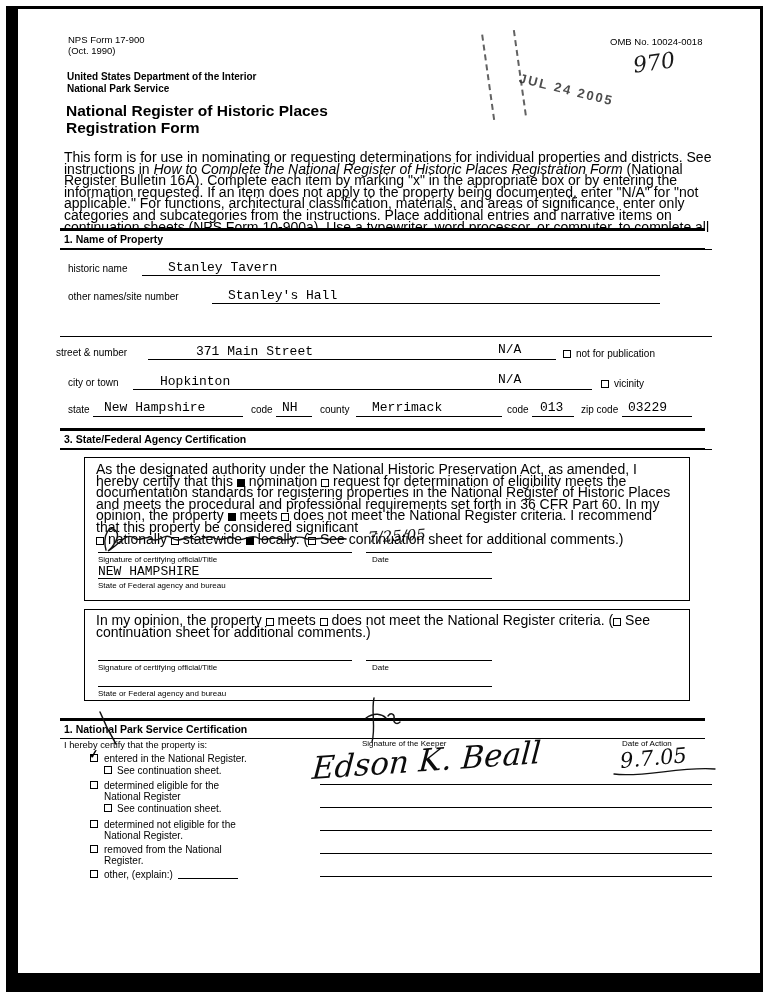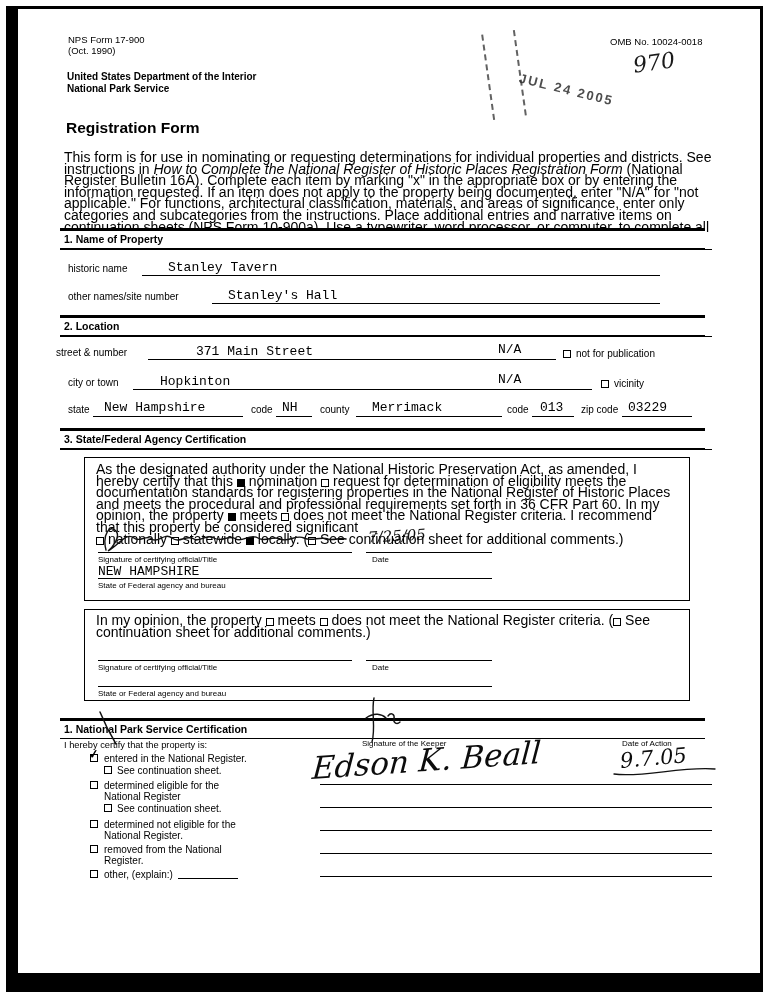--- a/index.html
+++ b/index.html
@@ -50,42 +50,40 @@
   <div class="abs lbl" style="left:68px; top:45px; font-size:9.5px;">(Oct. 1990)</div>
   <div class="abs lbl" style="left:610px; top:36px; font-size:9.5px;">OMB No. 10024-0018</div>
   <div class="abs hand" style="left:633px; top:50px; font-size:22px; transform:rotate(-8deg); color:#1a1a1a;">970</div>
 
   <div class="abs" style="left:487px; top:32px; width:34px; height:86px; border-left:2px dashed #3c3c3c; border-right:2px dashed #3c3c3c; transform:rotate(-8deg); opacity:.8;"></div>
   <div class="abs" style="left:518px; top:82px; font-size:13px; font-weight:bold; letter-spacing:2px; color:#2e2e2e; transform:rotate(14deg); opacity:.85; white-space:nowrap;">JUL 24 2005</div>
 
   <div class="abs" style="left:67px; top:71px; font-size:10px; font-weight:bold;">United States Department of the Interior</div>
   <div class="abs" style="left:67px; top:83px; font-size:10px; font-weight:bold;">National Park Service</div>
 
+  <div class="abs" style="left:66px; top:102px; font-size:15.5px; font-weight:bold;">National Register of Historic Places</div>
   <div class="abs" style="left:66px; top:119px; font-size:15.5px; font-weight:bold;">Registration Form</div>
 
   <div class="abs par" style="left:64px; top:152px; width:648px;">
     <span>This form is for use in nominating or requesting determinations for individual properties and districts. See instructions in </span><i>How to Complete the National Register of Historic Places Registration Form</i><span> (National Register Bulletin 16A). Complete each item by marking "x" in the appropriate box or by entering the information requested. If an item does not apply to the property being documented, enter "N/A" for "not applicable." For functions, architectural classification, materials, and areas of significance, enter only categories and subcategories from the instructions. Place additional entries and narrative items on continuation sheets (NPS Form 10-900a). Use a typewriter, word processor, or computer, to complete all items.</span>
   </div>
 
   <div class="sec-hd" style="left:60px; top:228px; width:645px;">
     <span>1. Name of Property</span>
   </div>
   <div class="rule" style="left:60px; top:249px; width:652px;"></div>
 
   <div class="abs lbl" style="left:68px; top:263px;">historic name</div>
   <div class="rule" style="left:142px; top:275px; width:518px;"></div>
   <div class="abs mono" style="left:168px; top:260px;">Stanley Tavern</div>
 
   <div class="abs lbl" style="left:68px; top:291px;">other names/site number</div>
   <div class="rule" style="left:212px; top:303px; width:448px;"></div>
   <div class="abs mono" style="left:228px; top:288px;">Stanley's Hall</div>
 
-  <div class="sec-hd" style="left:60px; top:315px; width:645px;">
-    <span>2. Location</span>
-  </div>
   <div class="rule" style="left:60px; top:336px; width:652px;"></div>
 
   <div class="abs lbl" style="left:56px; top:347px;">street &amp; number</div>
   <div class="rule" style="left:148px; top:359px; width:408px;"></div>
   <div class="abs mono" style="left:196px; top:344px;">371 Main Street</div>
   <div class="abs mono" style="left:498px; top:342px;">N/A</div>
   <span class="cb abs" style="left:563px; top:350px;"></span>
   <div class="abs lbl" style="left:576px; top:348px;">not for publication</div>
 
   <div class="abs lbl" style="left:68px; top:377px;">city or town</div>

